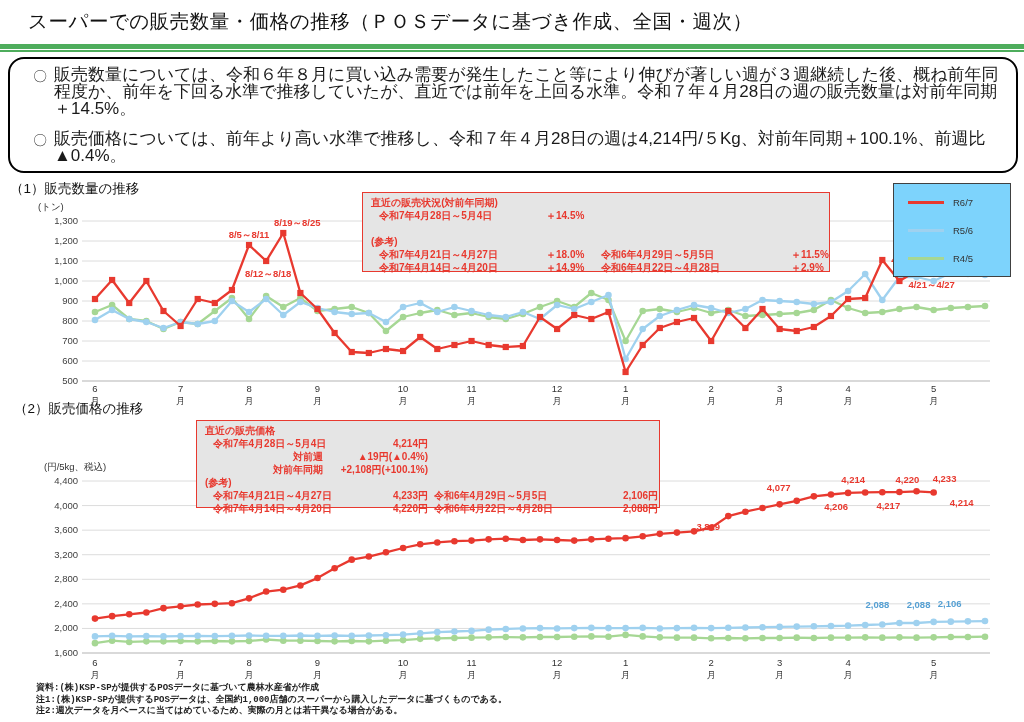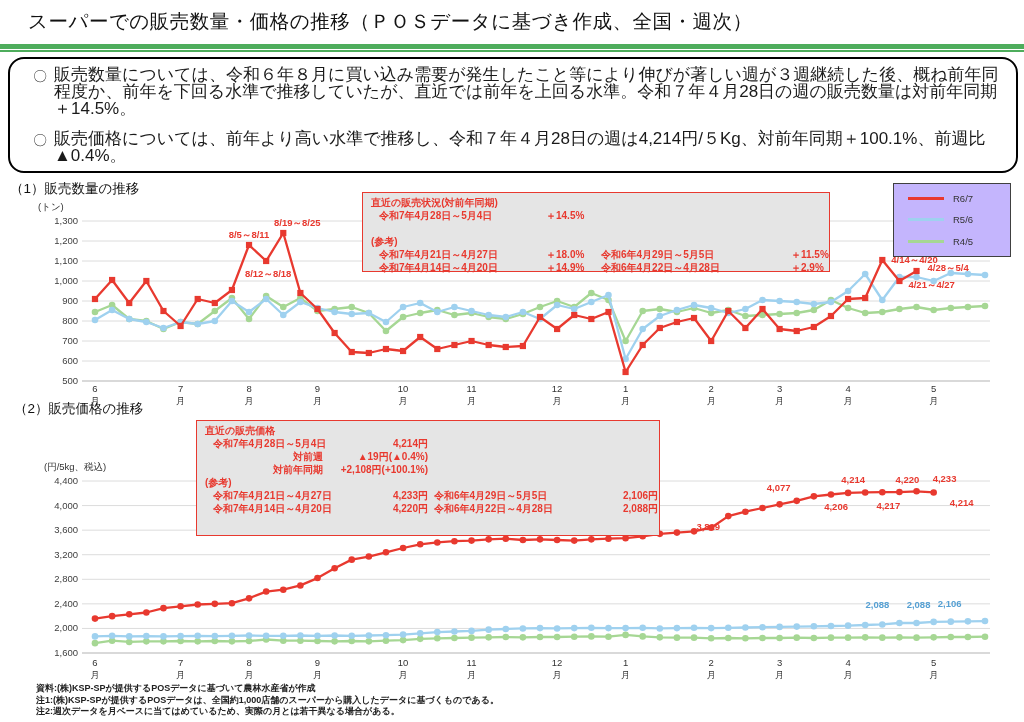--- a/index.html
+++ b/index.html
@@ -20,26 +20,26 @@
   .ibox{position:absolute;background:#e5e5e5;border:1.6px solid #e8392f;color:#e8392f;
         font-weight:bold;font-size:10px;line-height:13px;padding:3px 8px;z-index:6;}
   .ib-title{white-space:nowrap;}
   .ib-grid{display:grid;white-space:nowrap;}
   #info-box1 .ib-grid{grid-template-columns:175px 55px 190px 1fr;}
   #info-box2 .ib-grid{grid-template-columns:118px 105px 195px 1fr;}
   #info-box2 .ib-grid .v2{padding-right:42px;}
   .tr{text-align:right;}
   .spacer{height:13px;}
   
-  #legend-box{left:893px;top:183px;width:118px;height:74px;border:1.6px solid #404040;background:#c4b5fd;z-index:6;
+  #legend-box{left:893px;top:183px;width:118px;height:94px;border:1.6px solid #404040;background:#7dd3fc;z-index:6;
               display:flex;flex-direction:column;justify-content:space-around;padding:4px 0;box-sizing:border-box;}
   .legend-item{display:flex;align-items:center;padding-left:14px;}
   .legend-swatch{width:36px;height:3px;margin-right:9px;}
   .legend-label{font-size:9.5px;color:#333;}
-  #footnotes{left:36px;top:683px;font-size:9px;line-height:11.6px;color:#222;font-weight:bold;}
+  #footnotes{left:36px;top:683px;font-size:9px;line-height:11.6px;color:#222;font-weight:bold;font-family:Liberation Mono, monospace;}
 </style>
 </head>
 <body>
 
 <div id="page">
 
   <div class="abs" id="main-title">スーパーでの販売数量・価格の推移（ＰＯＳデータに基づき作成、全国・週次）</div>
   <div class="abs" id="green-divider"></div>
 
   <div class="abs" id="summary-box">
@@ -513,21 +513,21 @@
       <text x="853.1923076923077" y="483.42571428571426" text-anchor="middle" font-size="9.5" font-weight="bold" fill="#e8392f">4,214</text>
       <text x="888.3076923076924" y="509.24142857142857" text-anchor="middle" font-size="9.5" font-weight="bold" fill="#e8392f">4,217</text>
       <text x="907.423076923077" y="483.0571428571429" text-anchor="middle" font-size="9.5" font-weight="bold" fill="#e8392f">4,220</text>
       <text x="944.5384615384617" y="482.25857142857143" text-anchor="middle" font-size="9.5" font-weight="bold" fill="#e8392f">4,233</text>
       <text x="961.6538461538462" y="506.42571428571426" text-anchor="middle" font-size="9.5" font-weight="bold" fill="#e8392f">4,214</text>
       <text x="877.423076923077" y="608.0228571428571" text-anchor="middle" font-size="9.5" font-weight="bold" fill="#56a0d3">2,088</text>
       <text x="918.5384615384617" y="608.0228571428571" text-anchor="middle" font-size="9.5" font-weight="bold" fill="#56a0d3">2,088</text>
       <text x="949.6538461538462" y="606.9171428571428" text-anchor="middle" font-size="9.5" font-weight="bold" fill="#56a0d3">2,106</text>
     </svg>
 
-  <div class="abs ibox" id="info-box2" style="left:196px;top:420px;width:464px;height:116px;box-sizing:border-box;">
+  <div class="abs ibox" id="info-box2" style="left:196px;top:420px;width:464px;height:88px;box-sizing:border-box;">
     <div class="ib-title">直近の販売価格</div>
     <div class="ib-grid">
       <span style="padding-left:8px;white-space:nowrap;">令和7年4月28日～5月4日</span>
       <span class="tr">4,214円</span>
       <span></span>
         <span></span>
     </div>
     <div class="ib-grid">
       <span class="tr">対前週</span>
       <span class="tr">▲19円(▲0.4%)</span>

